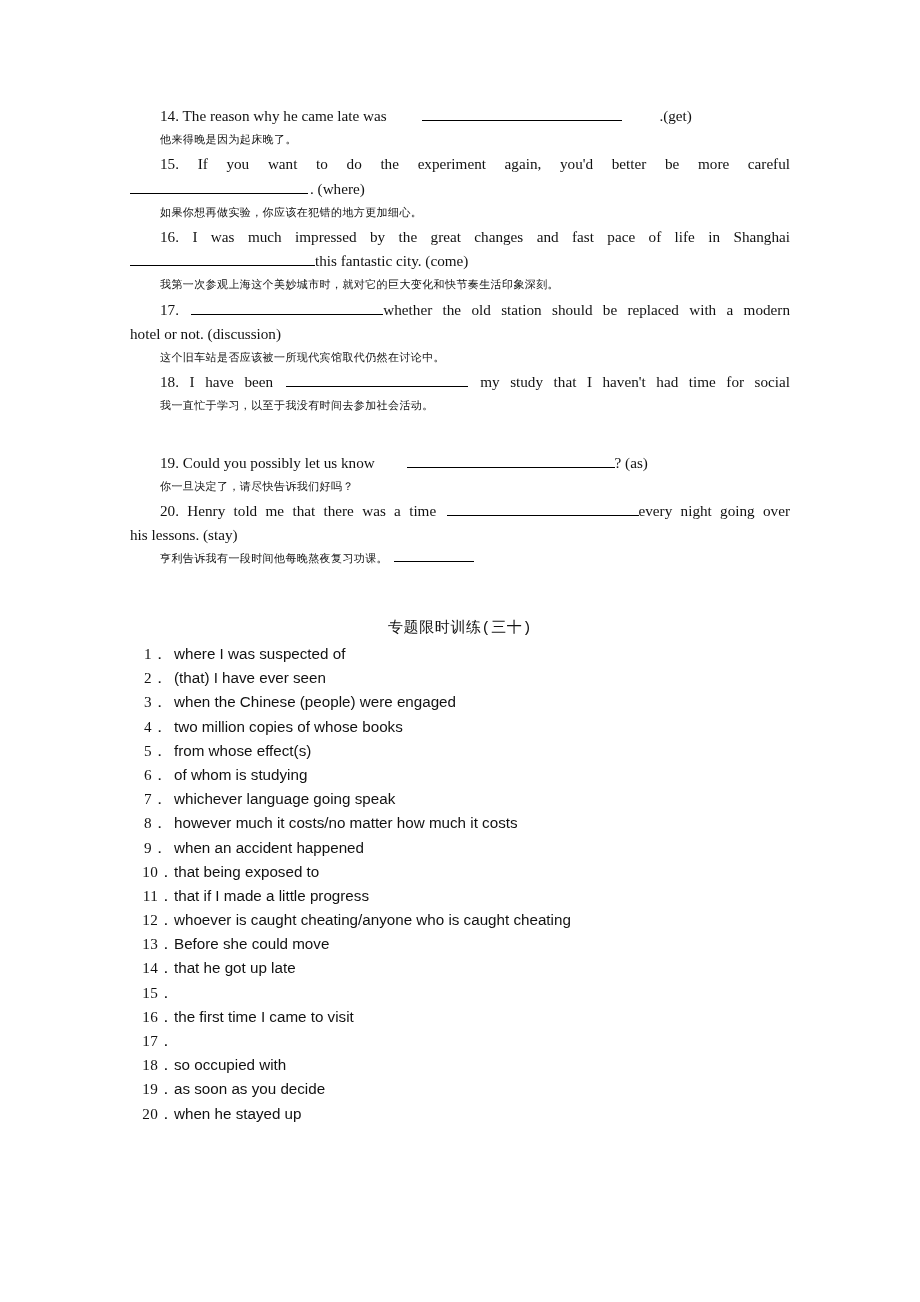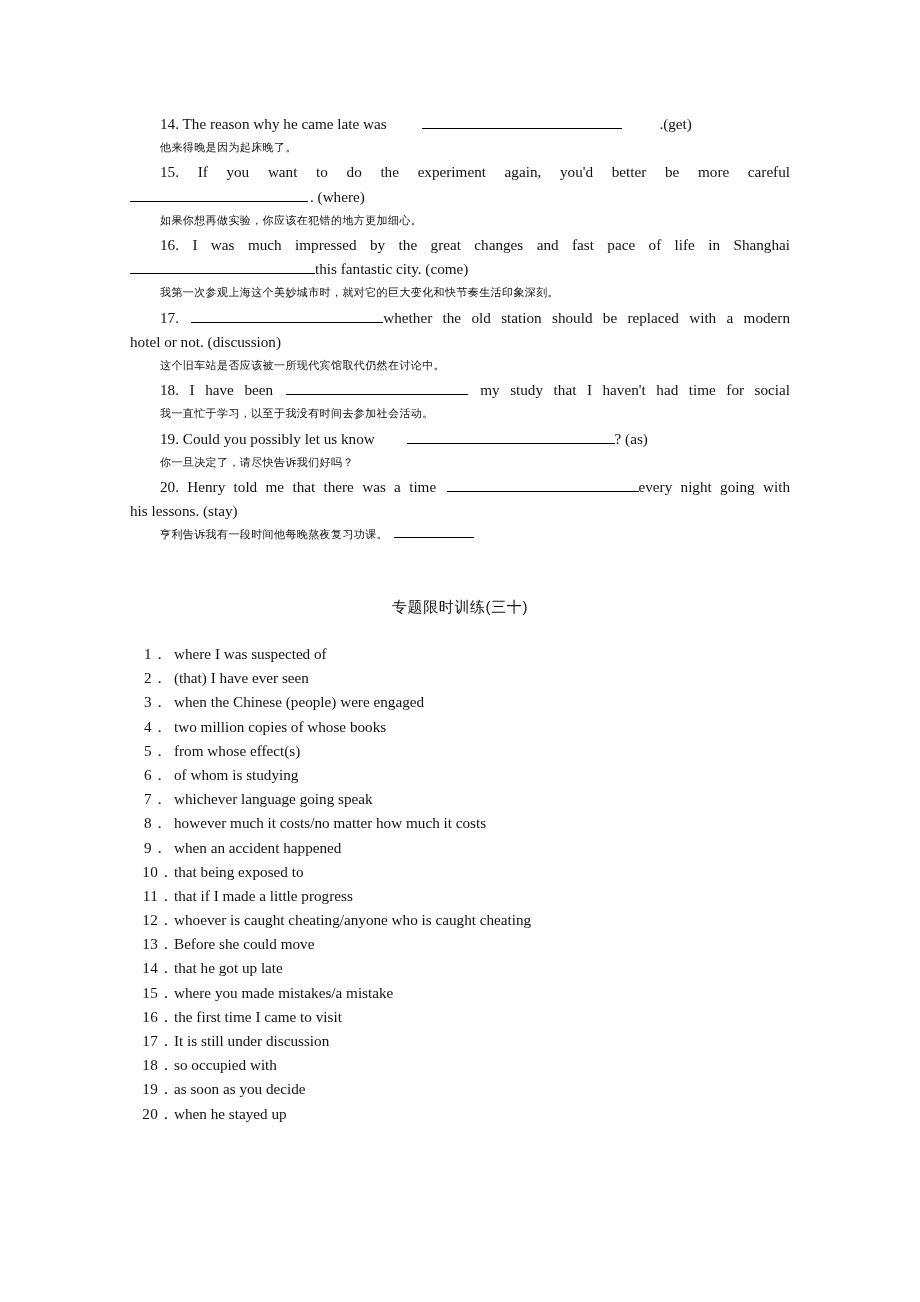--- a/index.html
+++ b/index.html
@@ -19,21 +19,21 @@
   .page {
     position: absolute;
     left: 130px;
     top: 0;
     width: 660px;
   }
   
   .ex-block {
     position: absolute;
     left: 0;
-    top: 112px;
+    top: 104px;
     width: 660px;
   }
   .line {
     font-size: 15.2px;
     line-height: 24.2px;
     white-space: nowrap;
     color: #111;
   }
   .line.justify {
     white-space: normal;
@@ -63,24 +63,24 @@
     border-bottom: 1px solid #000;
     vertical-align: baseline;
     height: 0.95em;
     margin: 0 2px;
   }
   .gap { display: inline-block; }
   
   .answers-heading {
     position: absolute;
     left: 0;
-    top: 598px;
+    top: 618px;
     width: 660px;
     text-align: center;
-    font-family: Liberation Sans, sans-serif;
+    font-family: Liberation Mono, monospace;
     font-size: 15px;
     letter-spacing: 0.6px;
     color: #111;
   }
   
   .answers {
     position: absolute;
     left: 0;
     top: 644px;
     width: 660px;
@@ -97,21 +97,21 @@
     flex: 0 0 44px;
     text-align: left;
     padding-left: 14px;
     box-sizing: border-box;
     font-family: "Liberation Serif", "DejaVu Serif", serif;
     letter-spacing: 0.5px;
   }
   .ans-num.wide { padding-left: 8px; text-align: right; }
   .ans-text {
     flex: 1 1 auto;
-    font-family: Liberation Serif, serif;
+    font-family: Liberation Sans, sans-serif;
     white-space: nowrap;
   }
 </style>
 </head>
 <body>
 
 <div class="page">
 
   <div class="ex-block">
 
@@ -150,31 +150,31 @@
     <div class="cn">这个旧车站是否应该被一所现代宾馆取代仍然在讨论中。</div>
 
     <div class="line justify" style="padding-left:30px;">
       <span>18.</span>
       <span>I have been</span>
       <span class="blank" style="width:182px;"></span>
       <span>my study that I haven't had time for social</span>
     </div>
     <div class="cn">我一直忙于学习，以至于我没有时间去参加社会活动。</div>
 
-    <div class="line plain" style="padding-left:30px;">
+    <div class="line plain" style="padding-left:30px;margin-top:32px;">
       <span>19.</span>
       <span>Could you possibly let us know</span>
       <span class="gap" style="width:26px;"></span><span class="blank" style="width:208px;margin-right:0;"></span><span>? (as)</span>
     </div>
     <div class="cn">你一旦决定了，请尽快告诉我们好吗？</div>
 
     <div class="line justify" style="padding-left:30px;">
       <span>20.</span>
       <span>Henry told me that there was a time</span>
-      <span class="blank" style="width:192px;margin-right:0;"></span><span>every night going with</span>
+      <span class="blank" style="width:192px;margin-right:0;"></span><span>every night going over</span>
     </div>
     <div class="line plain">
       <span>his lessons. (stay)</span>
     </div>
     <div class="cn">
       <span>亨利告诉我有一段时间他每晚熬夜复习功课。</span><span class="blank" style="width:80px;margin-left:6px;"></span>
     </div>
 
   </div>
 
@@ -232,29 +232,27 @@
     <div class="ans-row">
       <span class="ans-num wide">13．</span>
       <span class="ans-text">Before she could move</span>
     </div>
     <div class="ans-row">
       <span class="ans-num wide">14．</span>
       <span class="ans-text">that he got up late</span>
     </div>
     <div class="ans-row">
       <span class="ans-num wide">15．</span>
-      <span class="ans-text">where you made mistakes/a mistake</span>
     </div>
     <div class="ans-row">
       <span class="ans-num wide">16．</span>
       <span class="ans-text">the first time I came to visit</span>
     </div>
     <div class="ans-row">
       <span class="ans-num wide">17．</span>
-      <span class="ans-text">It is still under discussion</span>
     </div>
     <div class="ans-row">
       <span class="ans-num wide">18．</span>
       <span class="ans-text">so occupied with</span>
     </div>
     <div class="ans-row">
       <span class="ans-num wide">19．</span>
       <span class="ans-text">as soon as you decide</span>
     </div>
     <div class="ans-row">

